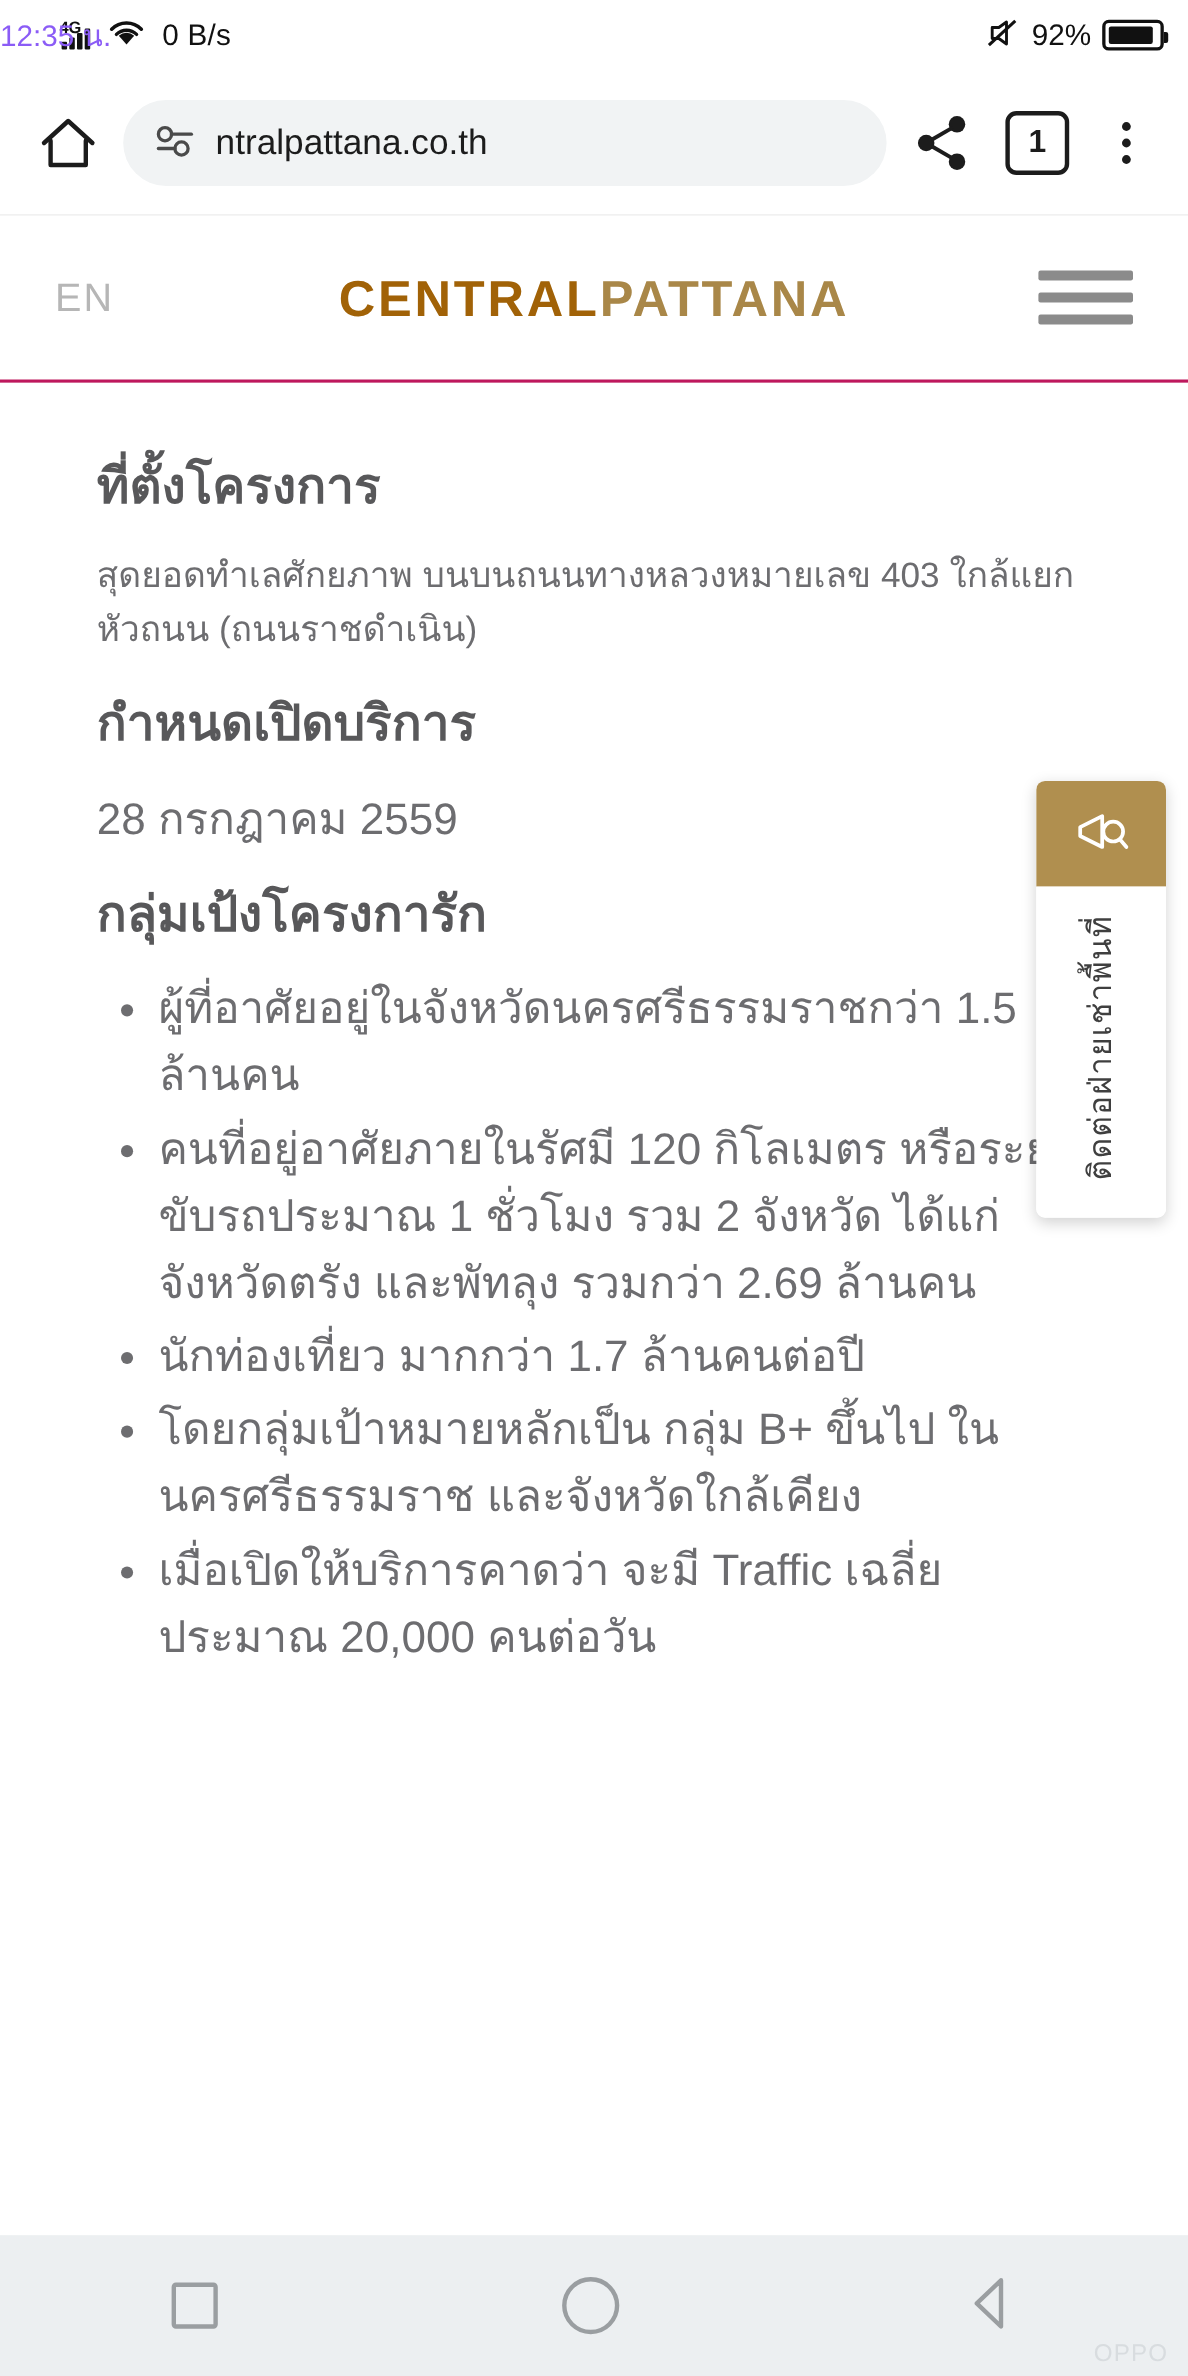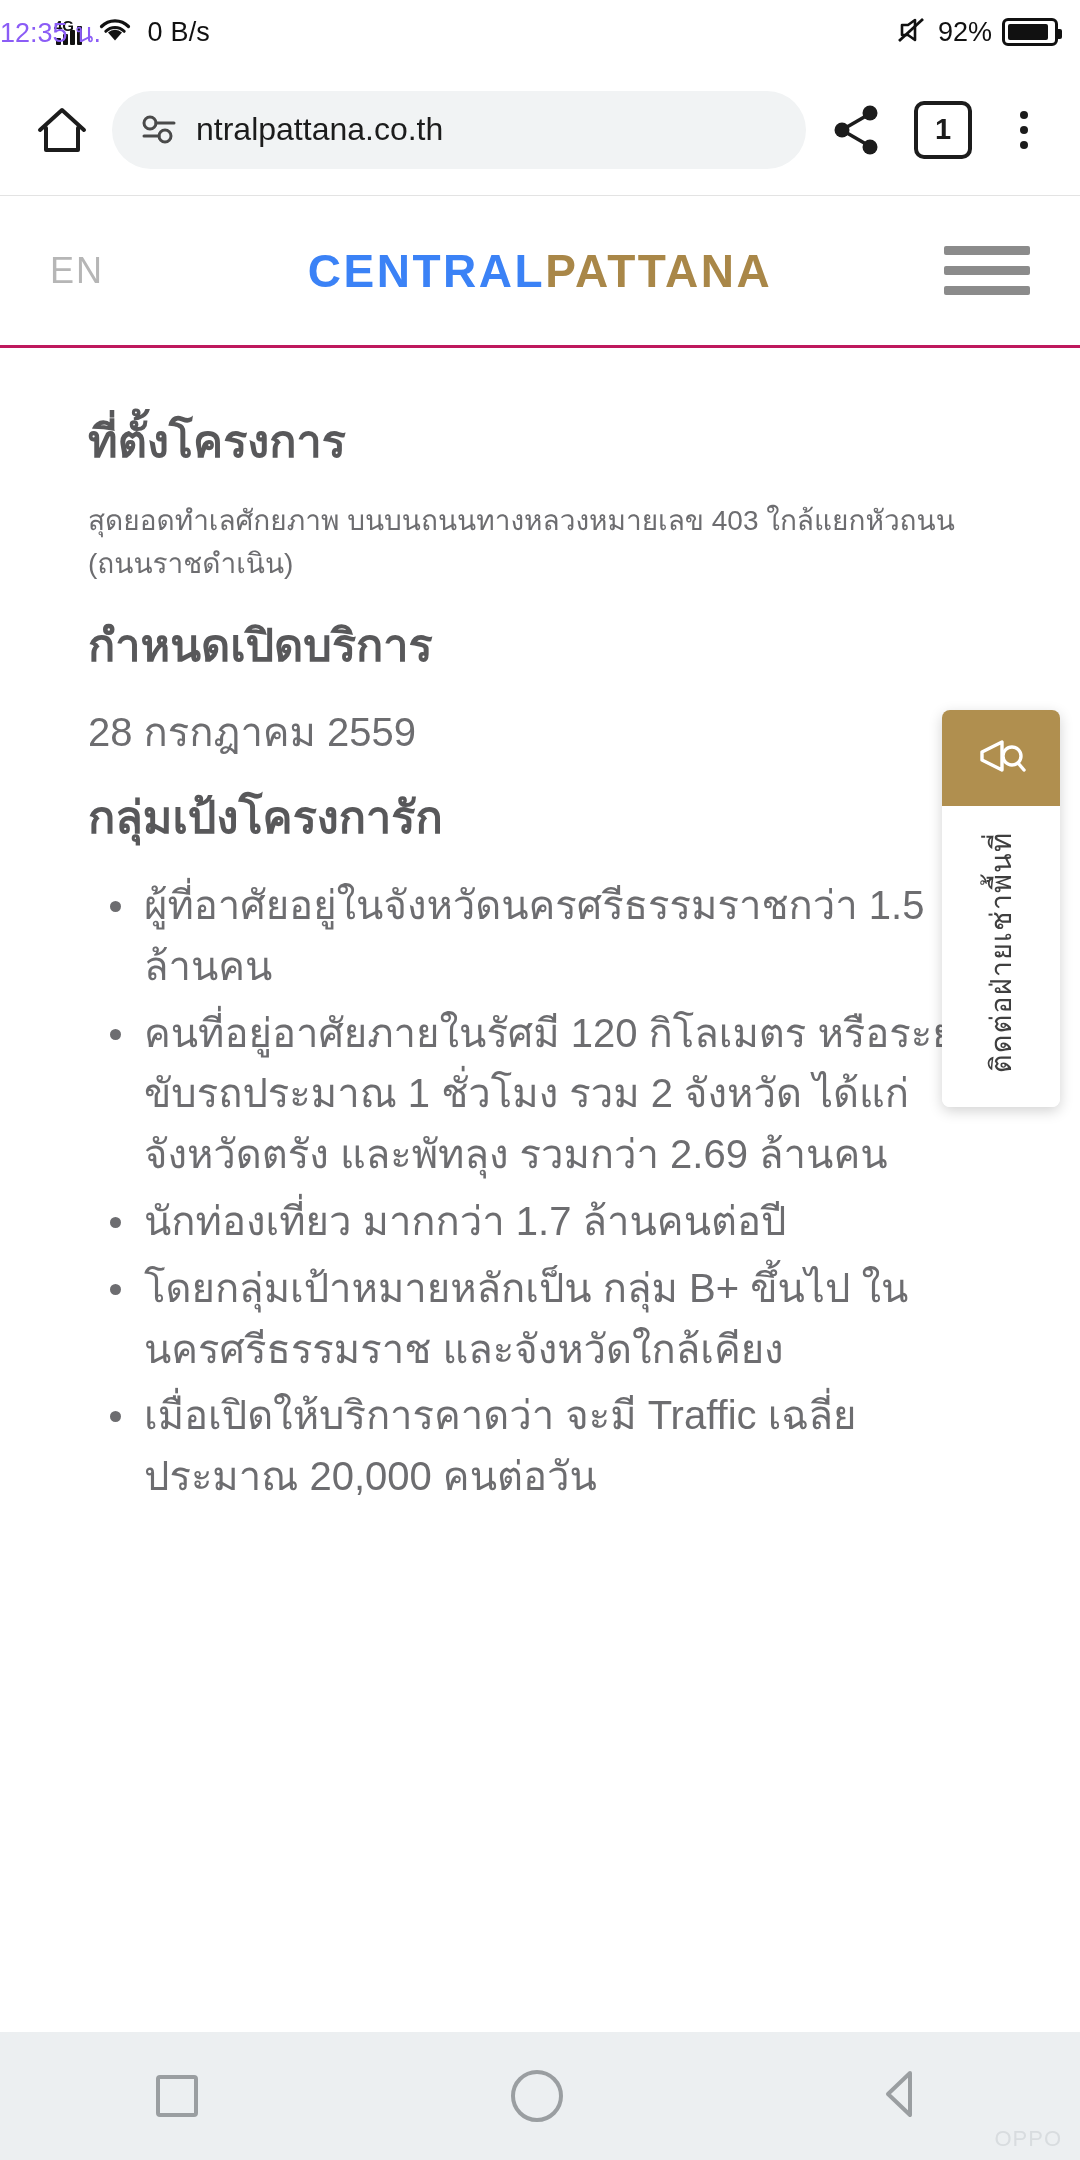--- a/index.html
+++ b/index.html
@@ -158,21 +158,21 @@
   }
   .brand {
     position: absolute;
     left: 0; right: 0;
     text-align: center;
     font-size: 46px;
     letter-spacing: 2.5px;
     font-weight: bold;
     pointer-events: none;
   }
-  .brand .b1 { color: #3b82f6; }
+  .brand .b1 { color: #a16207; }
   .brand .b2 { color: #a98748; }
   .hamburger {
     margin-left: auto;
     width: 86px;
     display: flex; flex-direction: column; gap: 11px;
   }
   .hamburger i { height: 9px; background: #8b8b8b; border-radius: 2px; display: block; }
 
   
   .content {
@@ -185,21 +185,21 @@
   .content-inner { padding: 0 88px 0 88px; }
 
   h2.sec-title {
     font-size: 45px;
     color: #58585a;
     font-weight: bold;
     margin: 24px 0 26px 0;
     line-height: 1.35;
   }
   p.body-text {
-    font-size: 28px;
+    font-size: 32px;
     color: #6d6d70;
     line-height: 1.55;
     margin-bottom: 30px;
   }
   p.date-text {
     font-size: 40px;
     color: #6d6d70;
     line-height: 1.5;
     margin-bottom: 26px;
   }

